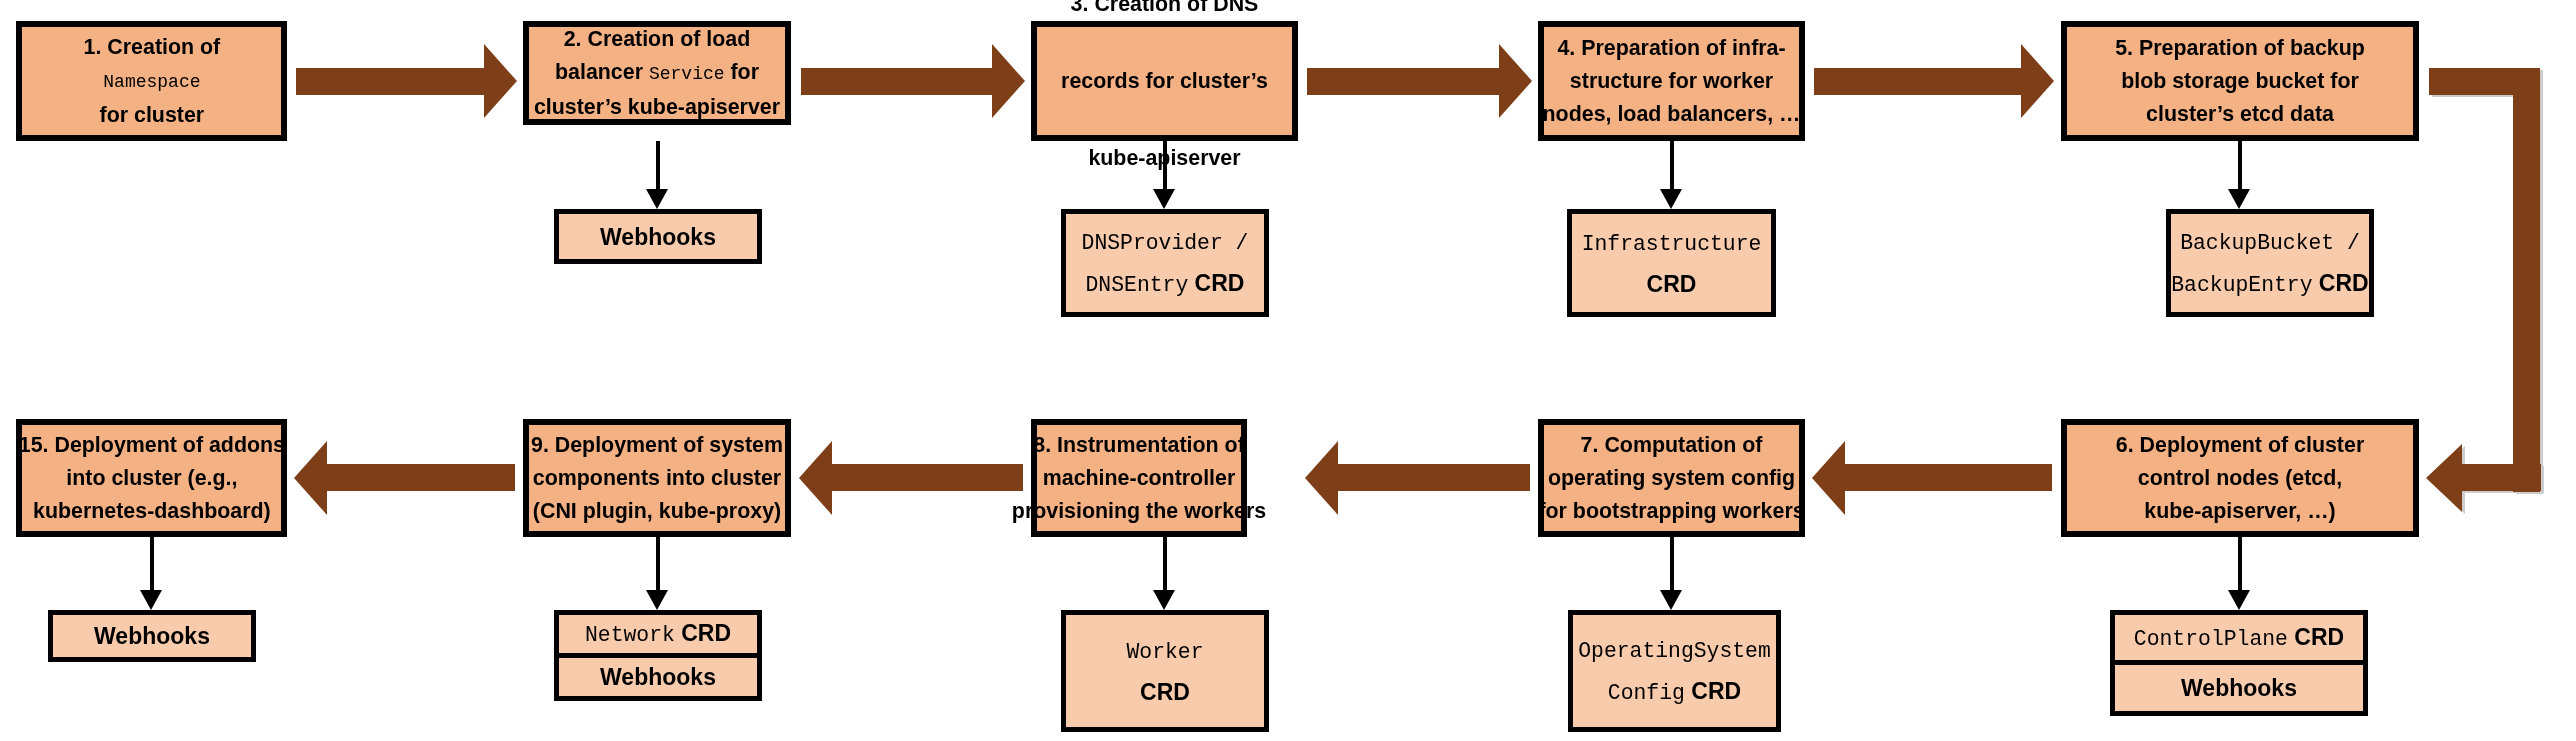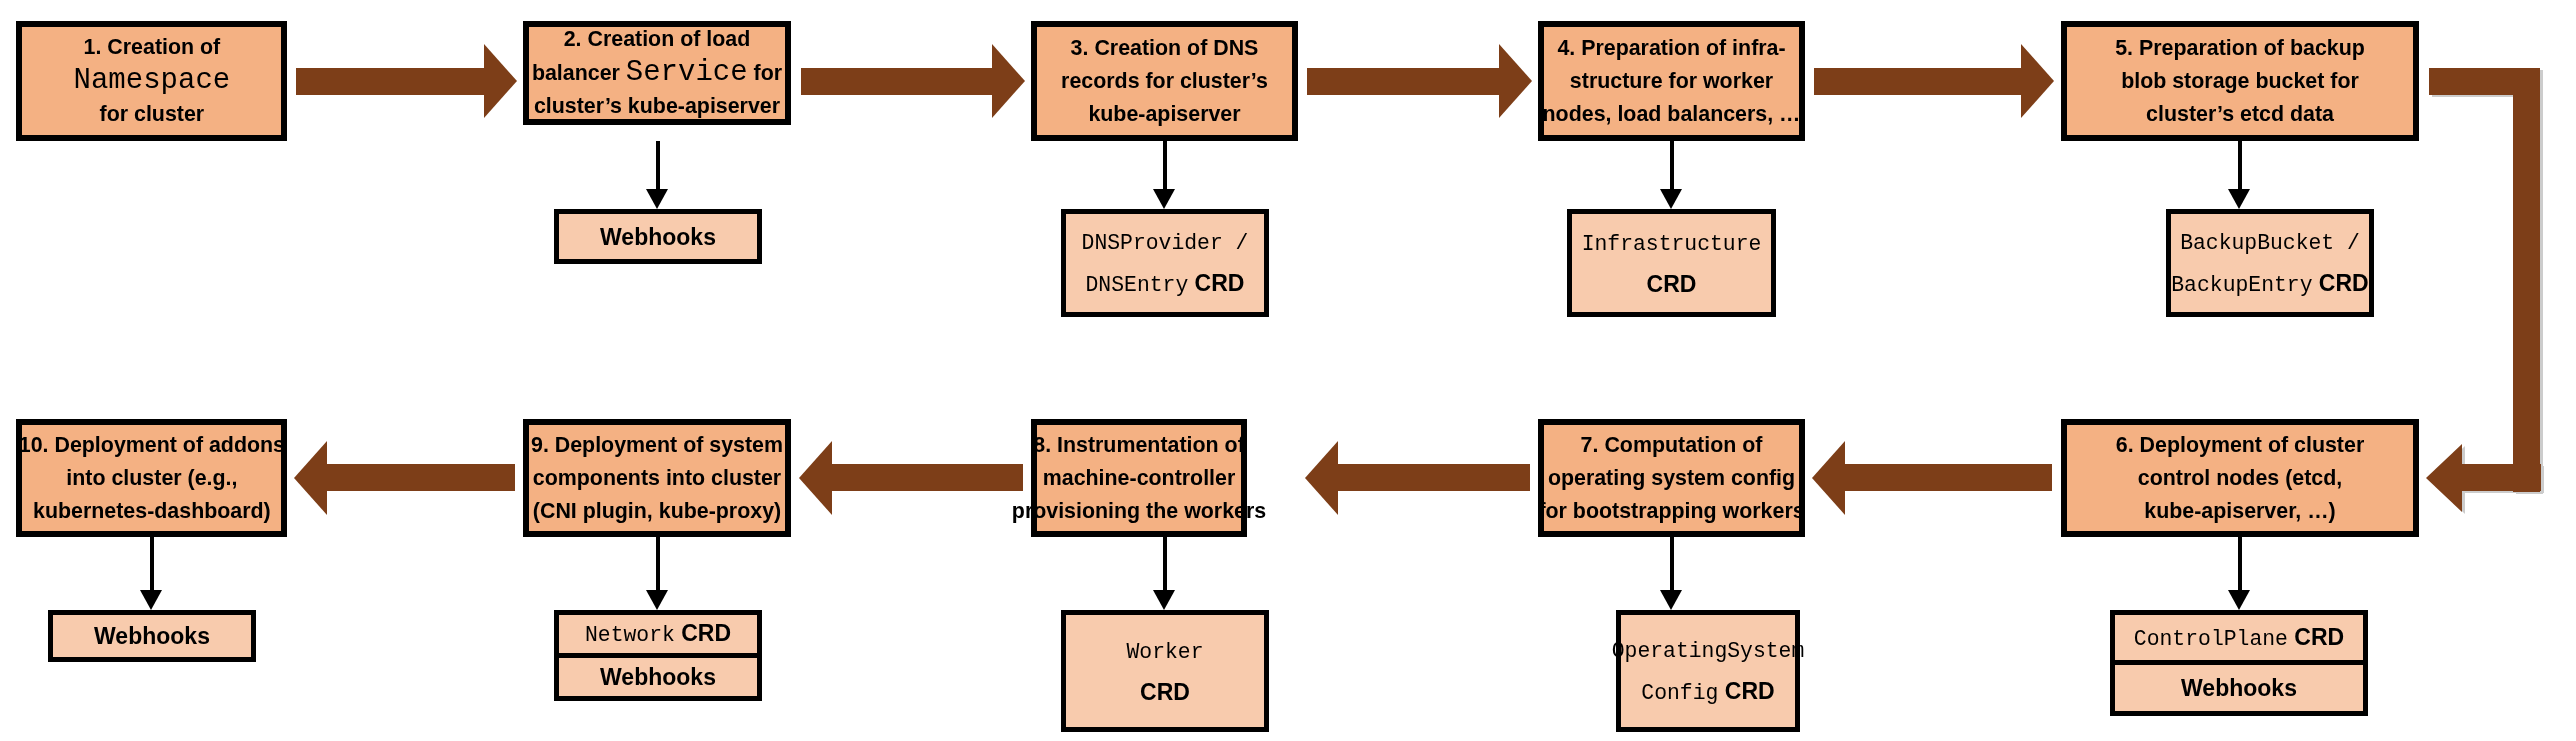--- a/index.html
+++ b/index.html
@@ -8,21 +8,21 @@
   .main-box{position:absolute;box-sizing:border-box;background:var(--main-fill);
             border:6.4px solid var(--line);display:flex;flex-direction:column;
             align-items:center;justify-content:center;text-align:center;}
   .sub-box{position:absolute;box-sizing:border-box;background:var(--sub-fill);
            border:5.7px solid var(--line);display:flex;flex-direction:column;
            align-items:center;justify-content:center;text-align:center;}
   .main-line{font-size:21.4px;line-height:33px;white-space:pre;}
   .sub-line{font-size:23px;line-height:40px;white-space:pre;}
   .seg-sans{font-family:"Liberation Sans",sans-serif;font-weight:700;}
   .seg-mono{font-family:"Liberation Mono","DejaVu Sans Mono",monospace;font-weight:400;}
-  .main-line .seg-mono{font-size:29px;}
+  .main-line .seg-mono{font-size:18px;}
   .sub-line .seg-mono{font-size:21.4px;}
   .flow-body{position:absolute;background:var(--arrow);}
   .flow-head-right{position:absolute;width:0;height:0;
       border-top:37px solid transparent;border-bottom:37px solid transparent;
       border-left:33px solid var(--arrow);}
   .flow-head-left{position:absolute;width:0;height:0;
       border-top:37px solid transparent;border-bottom:37px solid transparent;
       border-right:33px solid var(--arrow);}
   .elbow-head-left{position:absolute;width:0;height:0;
       border-top:34px solid transparent;border-bottom:34px solid transparent;
@@ -47,21 +47,21 @@
       <div class="main-line"><span class="seg-sans">balancer </span><span class="seg-mono">Service</span><span class="seg-sans"> for</span></div>
       <div class="main-line"><span class="seg-sans">cluster’s kube-apiserver</span></div>
     </div>
     <div style="left: 0px; top: 0px; width: 0px; height: 0px; position: absolute;">
       <div class="conn-line" style="left: 656px; top: 141px; width: 3.6px; height: 51px; position: absolute;"></div>
       <div class="conn-head" style="left: 646px; top: 189px; width: 0px; height: 0px; position: absolute;"></div>
     </div>
     <div class="sub-box" style="left: 554px; top: 209px; width: 208px; height: 55px; position: absolute;">
       <div class="sub-line"><span class="seg-sans">Webhooks</span></div>
     </div>
-    <div class="main-box" style="left: 1031px; top: 21.4px; width: 267px; height: 120px; position: absolute;">
+    <div class="main-box" style="left: 1031px; top: 21.4px; width: 267px; height: 120px; position: absolute; gap: 44px;">
       <div class="main-line"><span class="seg-sans">3. Creation of DNS</span></div>
       <div class="main-line"><span class="seg-sans">records for cluster’s</span></div>
       <div class="main-line"><span class="seg-sans">kube-apiserver</span></div>
     </div>
     <div style="left: 0px; top: 0px; width: 0px; height: 0px; position: absolute;">
       <div class="conn-line" style="left: 1163px; top: 141px; width: 3.6px; height: 51px; position: absolute;"></div>
       <div class="conn-head" style="left: 1153px; top: 189px; width: 0px; height: 0px; position: absolute;"></div>
     </div>
     <div class="sub-box" style="left: 1061px; top: 209px; width: 208px; height: 108px; position: absolute;">
       <div class="sub-line"><span class="seg-mono">DNSProvider /</span></div>
@@ -110,21 +110,21 @@
     </div>
     <div class="main-box" style="left: 1538px; top: 419px; width: 267px; height: 118px; position: absolute;">
       <div class="main-line"><span class="seg-sans">7. Computation of</span></div>
       <div class="main-line"><span class="seg-sans">operating system config</span></div>
       <div class="main-line"><span class="seg-sans">for bootstrapping workers</span></div>
     </div>
     <div style="left: 0px; top: 0px; width: 0px; height: 0px; position: absolute;">
       <div class="conn-line" style="left: 1670px; top: 537px; width: 3.6px; height: 56px; position: absolute;"></div>
       <div class="conn-head" style="left: 1660px; top: 590px; width: 0px; height: 0px; position: absolute;"></div>
     </div>
-    <div class="sub-box" style="left: 1568px; top: 610px; width: 184px; height: 122px; position: absolute; margin-left: 48px;">
+    <div class="sub-box" style="left: 1568px; top: 610px; width: 213px; height: 122px; position: absolute;">
       <div class="sub-line"><span class="seg-mono">OperatingSystem</span></div>
       <div class="sub-line"><span class="seg-mono">Config</span><span class="seg-sans"> CRD</span></div>
     </div>
     <div class="main-box" style="left: 1031px; top: 419px; width: 216px; height: 118px; position: absolute;">
       <div class="main-line"><span class="seg-sans">8. Instrumentation of</span></div>
       <div class="main-line"><span class="seg-sans">machine-controller</span></div>
       <div class="main-line"><span class="seg-sans">provisioning the workers</span></div>
     </div>
     <div style="left: 0px; top: 0px; width: 0px; height: 0px; position: absolute;">
       <div class="conn-line" style="left: 1163px; top: 537px; width: 3.6px; height: 56px; position: absolute;"></div>
@@ -143,21 +143,21 @@
       <div class="conn-line" style="left: 656px; top: 537px; width: 3.6px; height: 56px; position: absolute;"></div>
       <div class="conn-head" style="left: 646px; top: 590px; width: 0px; height: 0px; position: absolute;"></div>
     </div>
     <div class="sub-box" style="left: 554px; top: 610px; width: 208px; height: 48px; position: absolute;">
       <div class="sub-line"><span class="seg-mono">Network</span><span class="seg-sans"> CRD</span></div>
     </div>
     <div class="sub-box" style="left: 554px; top: 653px; width: 208px; height: 48px; position: absolute;">
       <div class="sub-line"><span class="seg-sans">Webhooks</span></div>
     </div>
     <div class="main-box" style="left: 16.4px; top: 419px; width: 271px; height: 118px; position: absolute;">
-      <div class="main-line"><span class="seg-sans">10. Deployment of addons</span></div>
+      <div class="main-line"><span class="seg-sans">15. Deployment of addons</span></div>
       <div class="main-line"><span class="seg-sans">into cluster (e.g.,</span></div>
       <div class="main-line"><span class="seg-sans">kubernetes-dashboard)</span></div>
     </div>
     <div style="left: 0px; top: 0px; width: 0px; height: 0px; position: absolute;">
       <div class="conn-line" style="left: 150px; top: 537px; width: 3.6px; height: 56px; position: absolute;"></div>
       <div class="conn-head" style="left: 140px; top: 590px; width: 0px; height: 0px; position: absolute;"></div>
     </div>
     <div class="sub-box" style="left: 48px; top: 610px; width: 208px; height: 52px; position: absolute;">
       <div class="sub-line"><span class="seg-sans">Webhooks</span></div>
     </div>

